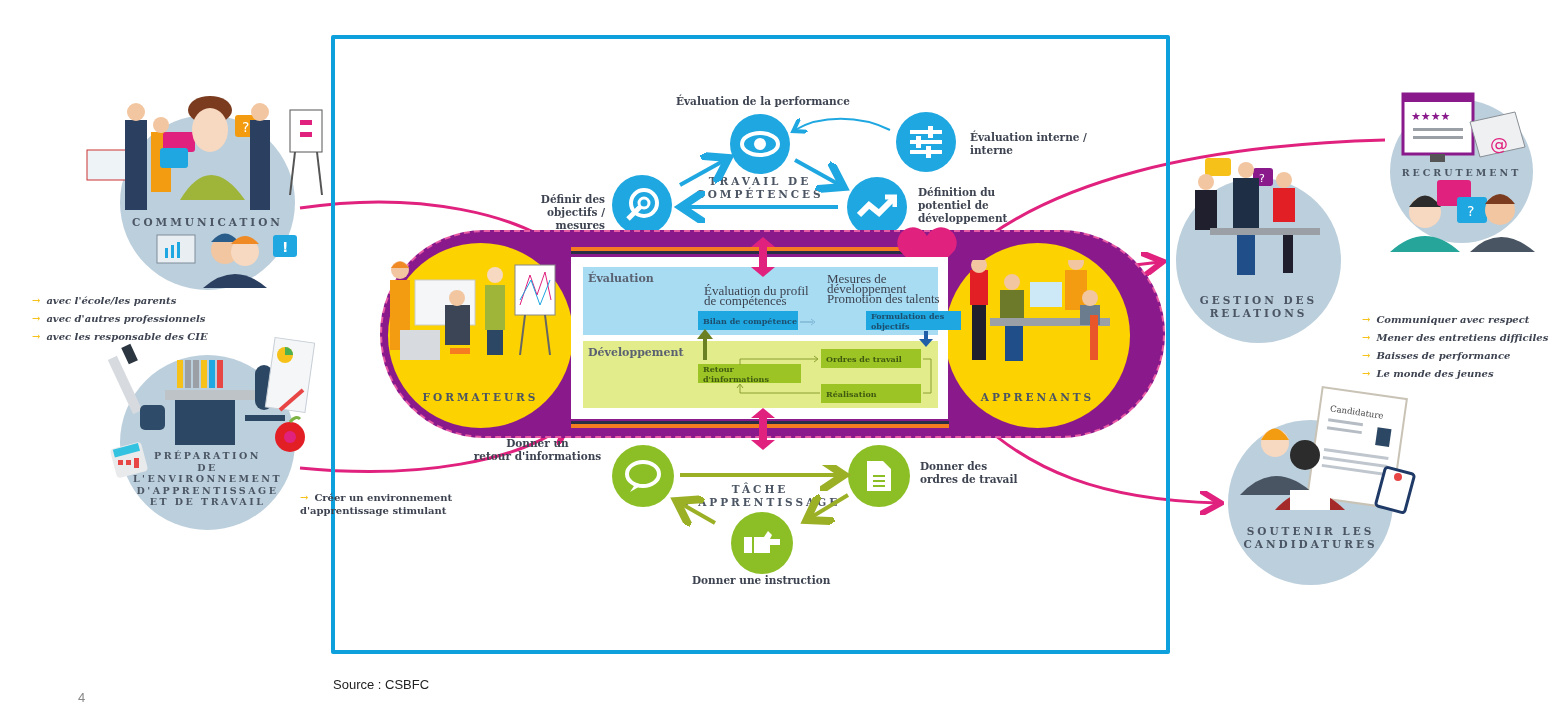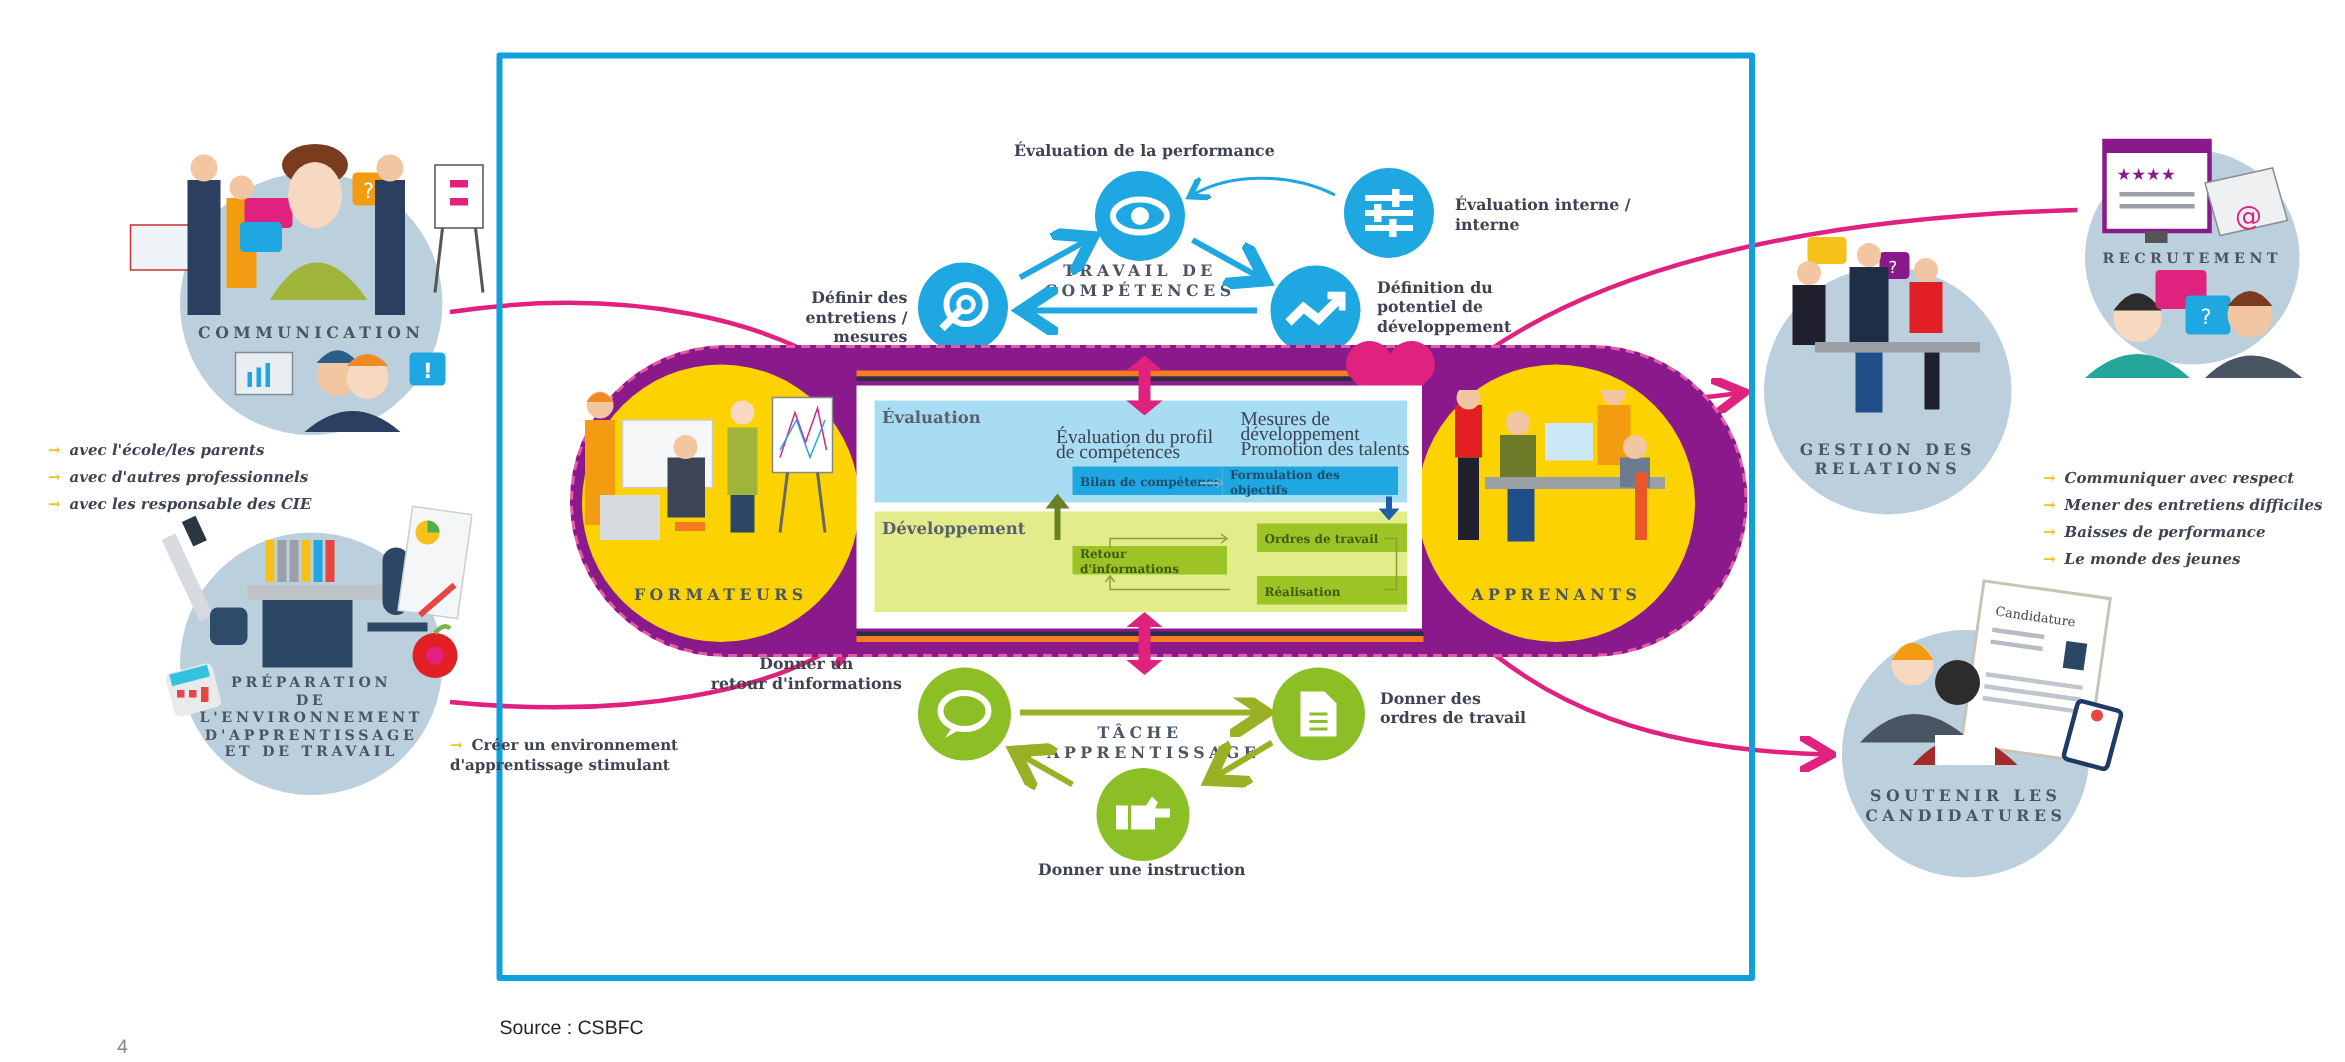--- a/index.html
+++ b/index.html
@@ -13,21 +13,21 @@
   .frame{left:331px;top:35px;width:839px;height:619px;border:4px solid #0ea0dc;border-radius:2px;box-sizing:border-box;}
   .circle{border-radius:50%;background:#bccfdc;}
   .icirc{border-radius:50%;display:flex;align-items:center;justify-content:center;}
   .blue{background:#1ea7e0;}
   .green{background:#8cbf26;}
   .band{left:380px;top:230px;width:785px;height:208px;background:#8a1a8c;border-radius:104px;border:2px dashed #e75aa4;box-sizing:border-box;}
   .yel{background:#fcd200;border-radius:50%;}
   .panel{left:571px;top:257px;width:377px;height:162px;background:#fff;}
   .evalzone{left:583px;top:267px;width:355px;height:68px;background:#a8dcf3;}
   .devzone{left:583px;top:341px;width:355px;height:67px;background:#e3ec8b;}
-  .bx{font-family:"DejaVu Serif",serif;font-weight:bold;font-size:8px;display:flex;align-items:center;padding-left:5px;box-sizing:border-box;margin-left:17px;}
+  .bx{font-family:"DejaVu Serif",serif;font-weight:bold;font-size:8px;display:flex;align-items:center;padding-left:5px;box-sizing:border-box;}
   .bbx{background:#1ea7e0;color:#1d4e6e;}
   .gbx{background:#9cc425;color:#3f5a10;}
   .small{font-family:Liberation Serif, serif;font-size:13px;color:#3d4350;line-height:10px;}
   .zone-title{font-family:"DejaVu Serif",serif;font-size:11px;color:#5a6170;font-weight:bold;}
   .src{font-family:"Liberation Sans",sans-serif;font-size:13px;color:#222;}
   .pg{font-family:"Liberation Sans",sans-serif;font-size:13px;color:#888;}
 </style>
 </head>
 <body>
 
@@ -152,21 +152,21 @@
   <div>interne</div>
 </div>
 <div class="abs icirc blue" style="left:612px;top:175px;width:60px;height:60px;">
   <svg width="36" height="36">
       <circle cx="20" cy="16" r="13" fill="none" stroke="#fff" stroke-width="4"></circle>
       <circle cx="20" cy="16" r="5" fill="none" stroke="#fff" stroke-width="3"></circle>
       <path d="M4,32 L16,20" stroke="#fff" stroke-width="5"></path>
     </svg>
 </div>
 <div class="abs lbl" style="left:505px;top:193px;width:100px;text-align:right;">
-  <div>Définir des entretiens /</div>
+  <div>Définir des objectifs /</div>
   <div>mesures</div>
 </div>
 <div class="abs icirc blue" style="left:847px;top:177px;width:60px;height:60px;">
   <svg width="40" height="28">
       <path d="M2,22 L12,12 L22,20 L36,6" fill="none" stroke="#fff" stroke-width="6"></path>
       <path d="M28,4 L38,4 L38,14" fill="none" stroke="#fff" stroke-width="5"></path>
     </svg>
 </div>
 <div class="abs lbl" style="left:918px;top:186px;">
   <div>Définition du</div>
@@ -246,21 +246,21 @@
 <div class="abs small" style="left:704px;top:286px;">
   <div>Évaluation du profil</div>
   <div>de compétences</div>
 </div>
 <div class="abs small" style="left:827px;top:274px;">
   <div>Mesures de</div>
   <div>développement</div>
   <div>Promotion des talents</div>
 </div>
 <div class="abs bx bbx" style="left:698px;top:311px;width:100px;height:19px;">Bilan de compétence</div>
-<div class="abs bx bbx" style="left:798px;top:311px;width:117px;height:19px;">Formulation des objectifs</div>
+<div class="abs bx bbx" style="left:866px;top:311px;width:95px;height:19px;">Formulation des objectifs</div>
 <div class="abs bx gbx" style="left:821px;top:349px;width:100px;height:19px;">Ordres de travail</div>
 <div class="abs bx gbx" style="left:698px;top:364px;width:103px;height:19px;">Retour d'informations</div>
 <div class="abs bx gbx" style="left:821px;top:384px;width:100px;height:19px;">Réalisation</div>
 <svg class="abs" style="left:695px;top:315px;" width="245" height="95">
   <line x1="105" y1="7" x2="118" y2="7" stroke="#7fb8d6" stroke-width="1.5"></line>
     <path d="M116,4 L120,7 L116,10" fill="none" stroke="#7fb8d6"></path>
   <rect x="8" y="20" width="4" height="25" fill="#6b7f23"></rect>
     <path d="M2,24 L10,14 L18,24 Z" fill="#6b7f23"></path>
   <rect x="229" y="16" width="4" height="10" fill="#1f5fa8"></rect>
     <path d="M224,24 L231,32 L238,24 Z" fill="#1f5fa8"></path>

